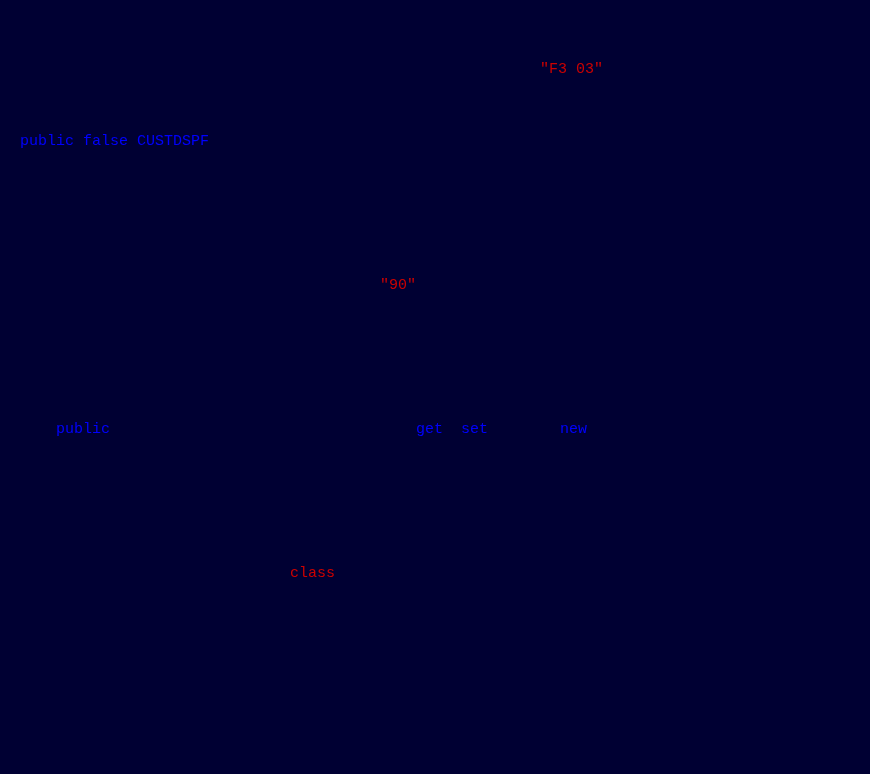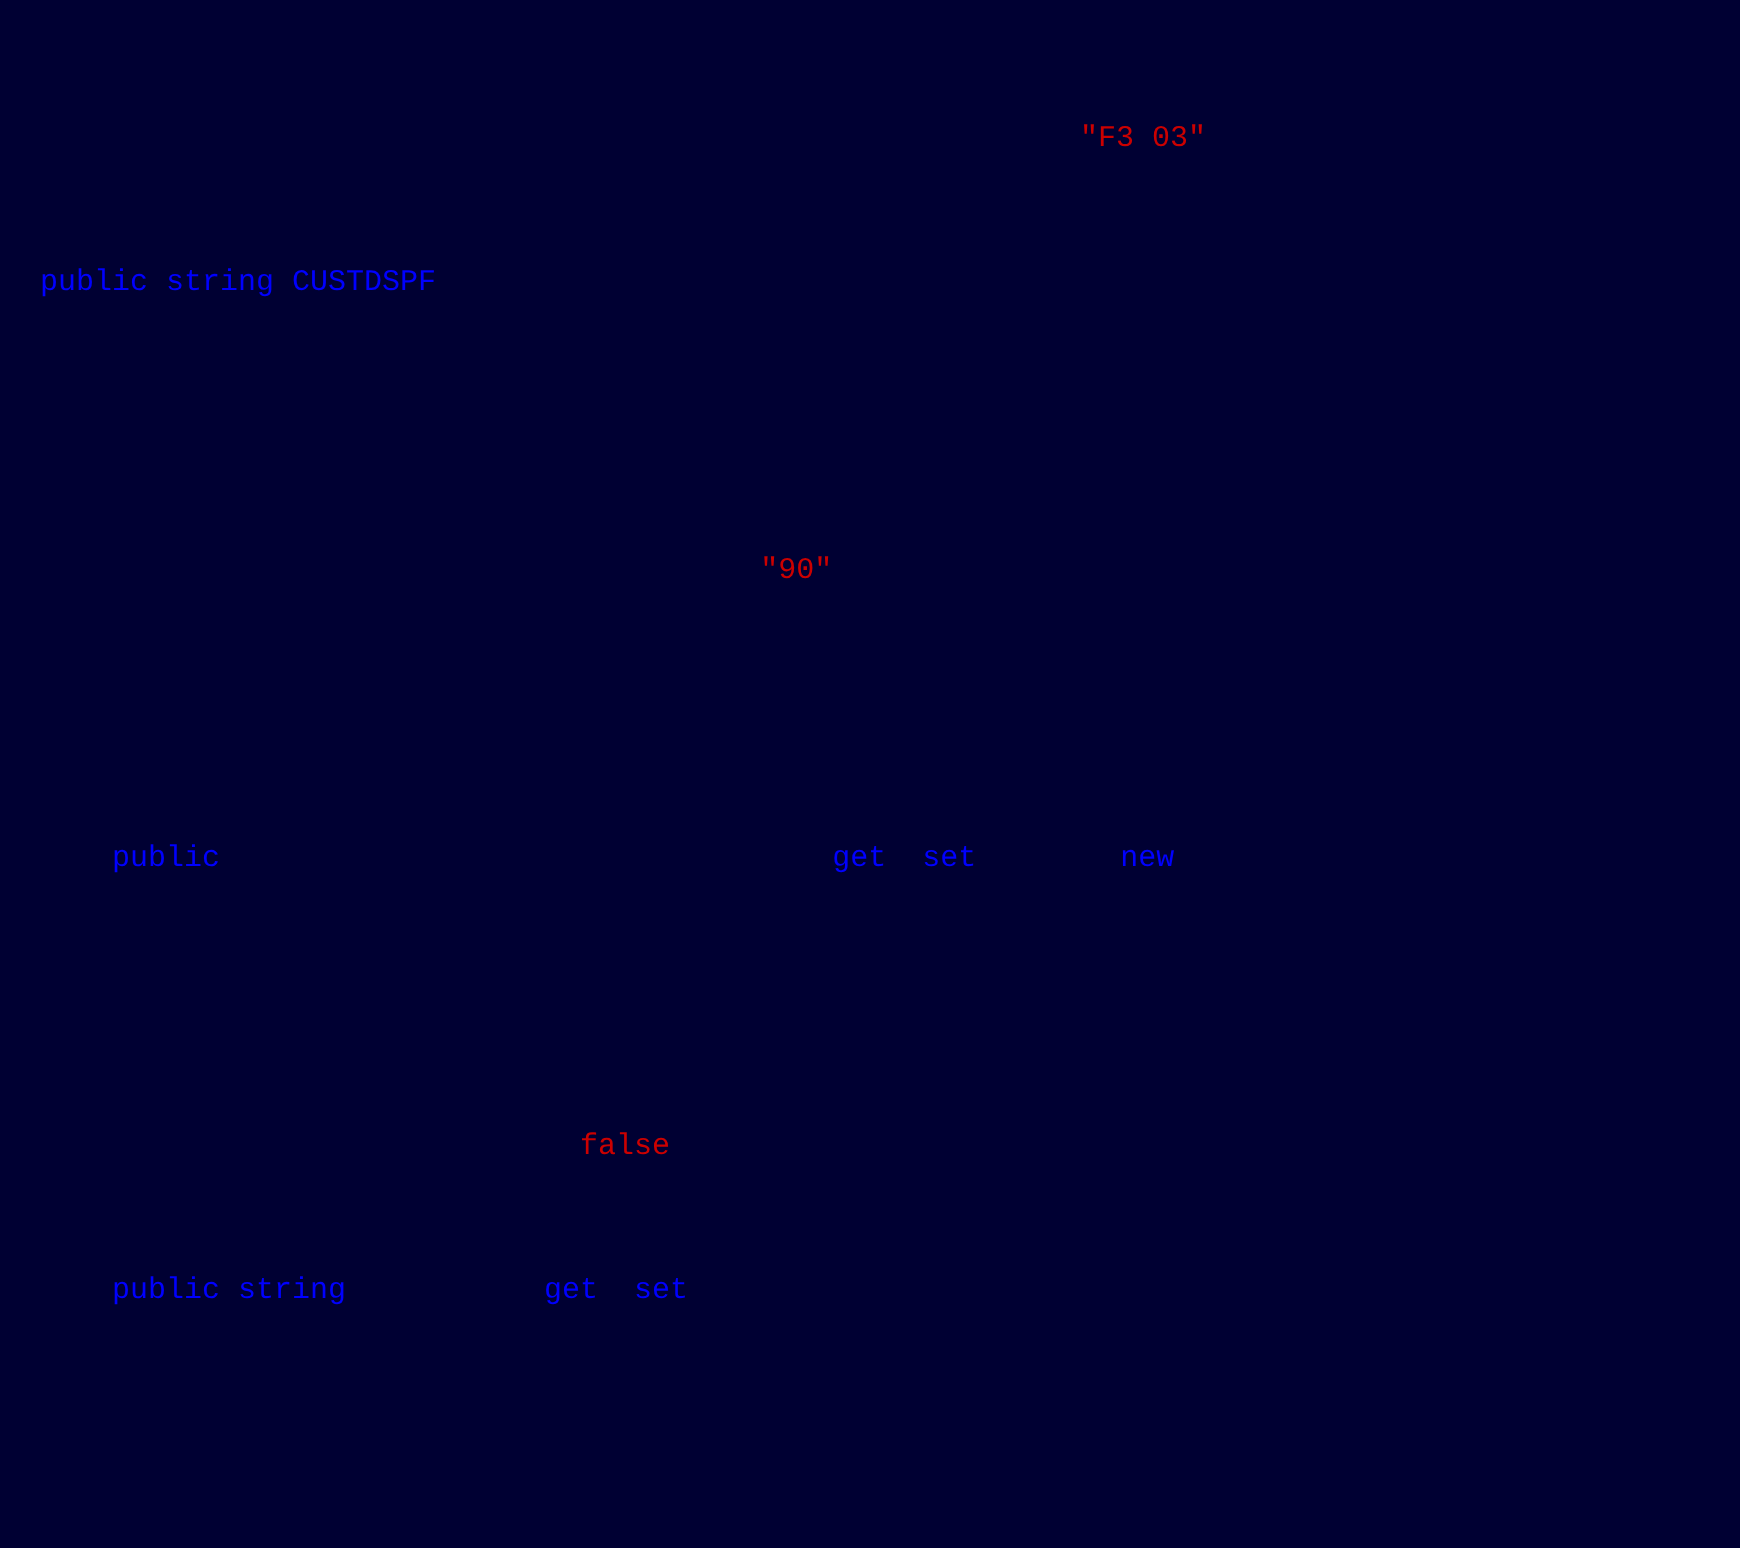--- a/index.html
+++ b/index.html
@@ -19,28 +19,27 @@
     }
     .keyword { color: #0000ff; }
     .string-val { color: #cc0000; }
     .line { display: block; }
   </style>
 </head>
 <body>
 
 <div class="code-block">
   <span class="line"><span class="string-val" style="margin-left:520px">"F3 03"</span></span>
-  <span class="line"><span class="keyword">public string CUSTDSPF</span></span>
+  <span class="line"><span class="keyword">public false CUSTDSPF</span></span>
   <span class="line">&nbsp;</span>
   <span class="line"><span style="color:#0000ff">&nbsp;&nbsp;&nbsp;&nbsp;&nbsp;&nbsp;&nbsp;&nbsp;&nbsp;&nbsp;&nbsp;&nbsp;&nbsp;&nbsp;&nbsp;&nbsp;&nbsp;&nbsp;&nbsp;&nbsp;&nbsp;&nbsp;&nbsp;&nbsp;&nbsp;&nbsp;&nbsp;&nbsp;&nbsp;&nbsp;&nbsp;&nbsp;&nbsp;&nbsp;&nbsp;&nbsp;&nbsp;&nbsp;&nbsp;&nbsp;</span><span class="string-val">"90"</span></span>
   <span class="line">&nbsp;</span>
   <span class="line"><span class="keyword">&nbsp;&nbsp;&nbsp;&nbsp;public&nbsp;&nbsp;&nbsp;&nbsp;&nbsp;&nbsp;&nbsp;&nbsp;&nbsp;&nbsp;&nbsp;&nbsp;&nbsp;&nbsp;&nbsp;&nbsp;&nbsp;&nbsp;&nbsp;&nbsp;&nbsp;&nbsp;&nbsp;&nbsp;&nbsp;&nbsp;&nbsp;&nbsp;&nbsp;&nbsp;&nbsp;&nbsp;&nbsp;&nbsp;get&nbsp;&nbsp;set&nbsp;&nbsp;&nbsp;&nbsp;&nbsp;&nbsp;&nbsp;&nbsp;new</span></span>
   <span class="line">&nbsp;</span>
-  <span class="line"><span class="keyword">&nbsp;&nbsp;&nbsp;&nbsp;&nbsp;&nbsp;&nbsp;&nbsp;&nbsp;&nbsp;&nbsp;&nbsp;&nbsp;&nbsp;&nbsp;&nbsp;&nbsp;&nbsp;&nbsp;&nbsp;&nbsp;&nbsp;&nbsp;&nbsp;&nbsp;&nbsp;&nbsp;&nbsp;&nbsp;&nbsp;</span><span class="string-val">false</span></span>
-  <span class="line"><span class="keyword">&nbsp;&nbsp;&nbsp;&nbsp;public string&nbsp;&nbsp;&nbsp;&nbsp;&nbsp;&nbsp;&nbsp;&nbsp;&nbsp;&nbsp;&nbsp;get&nbsp;&nbsp;set</span></span>
+  <span class="line"><span class="keyword">&nbsp;&nbsp;&nbsp;&nbsp;&nbsp;&nbsp;&nbsp;&nbsp;&nbsp;&nbsp;&nbsp;&nbsp;&nbsp;&nbsp;&nbsp;&nbsp;&nbsp;&nbsp;&nbsp;&nbsp;&nbsp;&nbsp;&nbsp;&nbsp;&nbsp;&nbsp;&nbsp;&nbsp;&nbsp;&nbsp;</span><span class="string-val">class</span></span>
   
   
   
   
   
   
   
   
   
   

